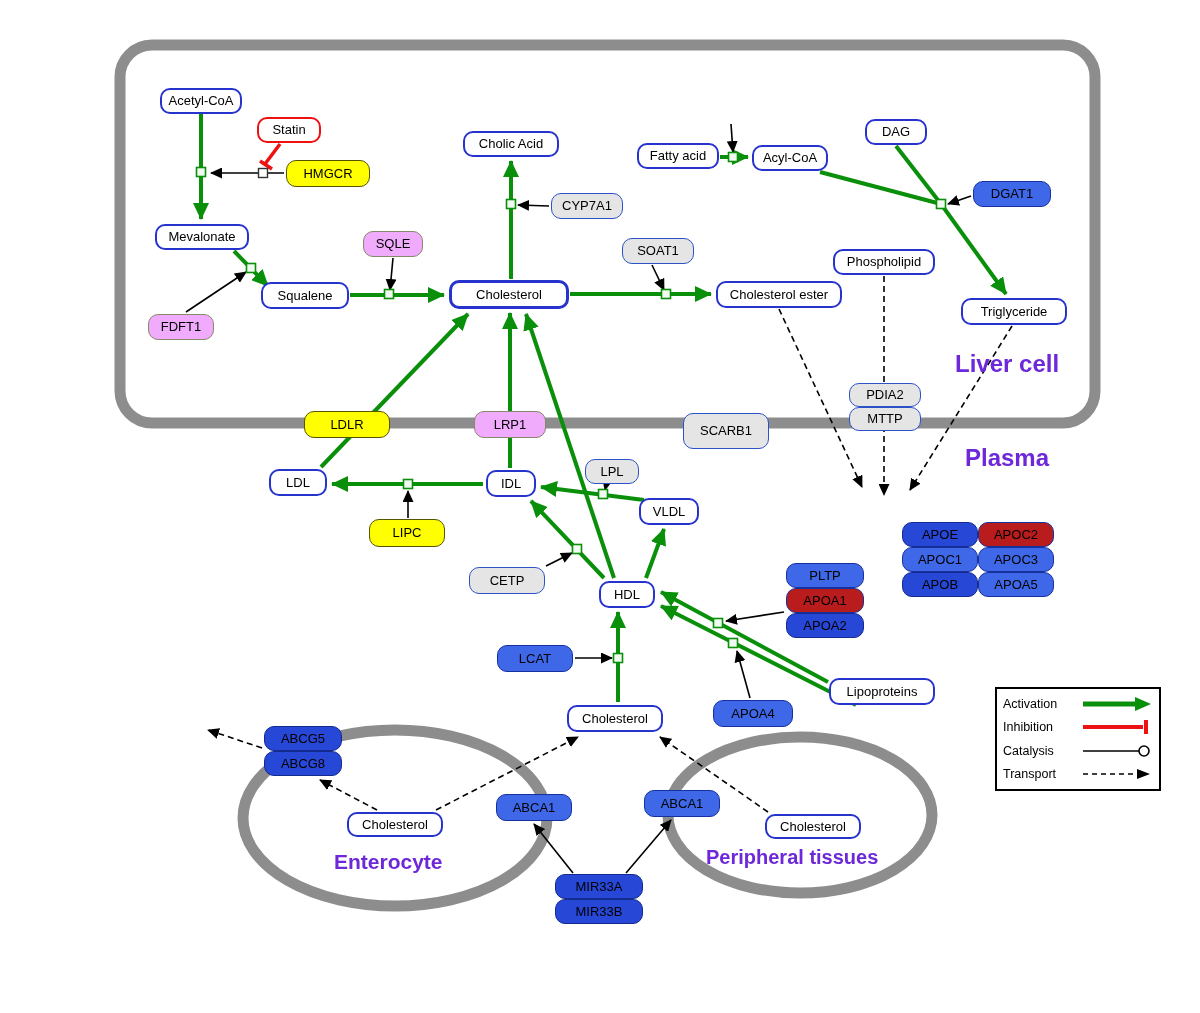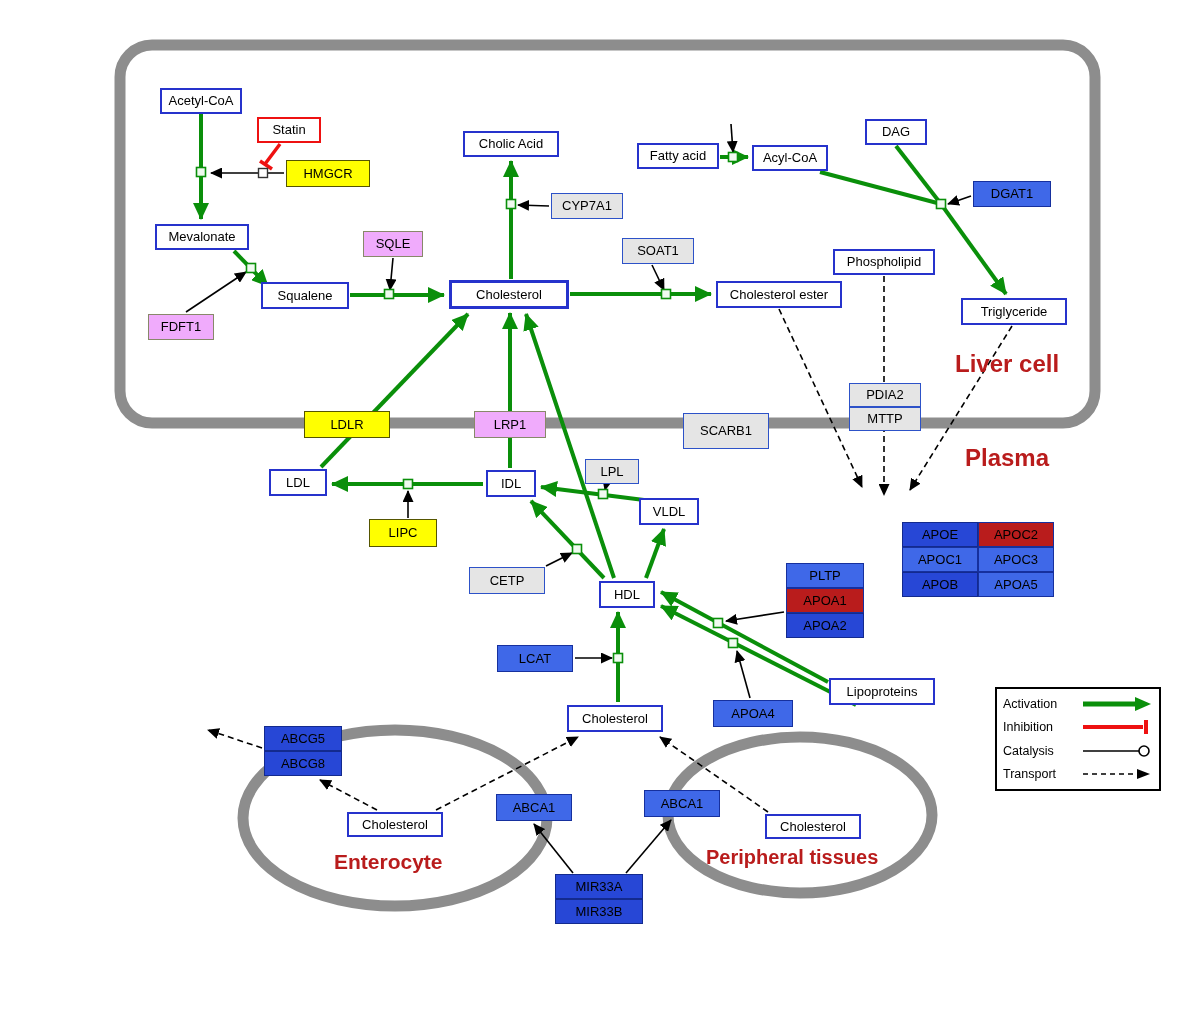--- a/index.html
+++ b/index.html
@@ -1,31 +1,31 @@
 <!DOCTYPE html>
 <html><head>
 <meta charset="utf-8">
 <style>
   html,body{margin:0;padding:0;background:#fff;}
   .canvas{position:relative;width:1200px;height:1013px;background:#fff;overflow:hidden;
           font-family:"Liberation Sans",sans-serif;color:#000;}
   .canvas > svg{position:absolute;left:0;top:0;z-index:1;}
   .box{position:absolute;z-index:2;box-sizing:border-box;display:flex;align-items:center;
-       justify-content:center;text-align:center;font-size:13px;line-height:1.05;color:#000;}
+       justify-content:center;text-align:center;font-size:13px;line-height:1.05;color:#000;border-radius:10px;}
   .met{background:#ffffff;border:2px solid #2633cc;}
   .met-bold{background:#ffffff;border:3px solid #2633cc;}
   .statin{background:#ffffff;border:2px solid #ee1111;}
   .yellow{background:#ffff00;border:1px solid #555500;}
   .paleyellow{background:#f0abfc;border:1px solid #88886a;}
   .lblue{background:#e5e5e5;border:1px solid #2d52c8;}
   .mblue{background:#3f68e8;border:1px solid #16309e;}
   .mblue2{background:#b91c1c;border:1px solid #16309e;}
   .dblue{background:#2747d6;border:1px solid #132a8e;}
   .wrap2{padding:0 14px;}
-  .rlabel{position:absolute;z-index:2;font-weight:bold;color:#b91c1c;white-space:nowrap;}
+  .rlabel{position:absolute;z-index:2;font-weight:bold;color:#6d28d9;white-space:nowrap;}
   .legend{position:absolute;left:995px;top:687px;width:166px;height:104px;z-index:3;
           background:#fff;border:2px solid #000;box-sizing:border-box;display:flex;
           flex-direction:column;justify-content:space-evenly;padding:2px 6px;}
   .lrow{display:flex;align-items:center;justify-content:space-between;height:22px;}
   .lrow span{font-size:12.5px;}
   .eg{stroke:#0a8f0a;stroke-width:4;fill:none;}
   .ek{stroke:#000;stroke-width:1.6;fill:none;}
   .ed{stroke:#000;stroke-width:1.6;fill:none;stroke-dasharray:6 4;}
   .er{stroke:#ee1111;stroke-width:3.5;fill:none;}
   .mem{stroke:#8d8d8d;stroke-width:11;fill:none;}
@@ -134,21 +134,21 @@
 <div class="box met" style="left:961px;top:298px;width:106px;height:27px">Triglyceride</div>
 <div class="box lblue" style="left:849px;top:383px;width:72px;height:24px">PDIA2</div>
 <div class="box lblue" style="left:849px;top:407px;width:72px;height:24px">MTTP</div>
 <div class="box yellow" style="left:304px;top:411px;width:86px;height:27px">LDLR</div>
 <div class="box paleyellow" style="left:474px;top:411px;width:72px;height:27px">LRP1</div>
 <div class="box lblue" style="left:683px;top:413px;width:86px;height:36px">SCARB1</div>
 <div class="box met" style="left:269px;top:469px;width:58px;height:27px">LDL</div>
 <div class="box met" style="left:486px;top:470px;width:50px;height:27px">IDL</div>
 <div class="box lblue" style="left:585px;top:459px;width:54px;height:25px">LPL</div>
 <div class="box met" style="left:639px;top:498px;width:60px;height:27px">VLDL</div>
-<div class="box yellow" style="left:369px;top:519px;width:68px;height:28px">LIPC</div>
+<div class="box yellow" style="left:369px;top:519px;width:76px;height:28px">LIPC</div>
 <div class="box lblue" style="left:469px;top:567px;width:76px;height:27px">CETP</div>
 <div class="box met" style="left:599px;top:581px;width:56px;height:27px">HDL</div>
 <div class="box mblue" style="left:786px;top:563px;width:78px;height:25px">PLTP</div>
 <div class="box mblue2" style="left:786px;top:588px;width:78px;height:25px">APOA1</div>
 <div class="box dblue" style="left:786px;top:613px;width:78px;height:25px">APOA2</div>
 <div class="box dblue" style="left:902px;top:522px;width:76px;height:25px">APOE</div>
 <div class="box mblue2" style="left:978px;top:522px;width:76px;height:25px">APOC2</div>
 <div class="box mblue" style="left:902px;top:547px;width:76px;height:25px">APOC1</div>
 <div class="box mblue" style="left:978px;top:547px;width:76px;height:25px">APOC3</div>
 <div class="box dblue" style="left:902px;top:572px;width:76px;height:25px">APOB</div>

